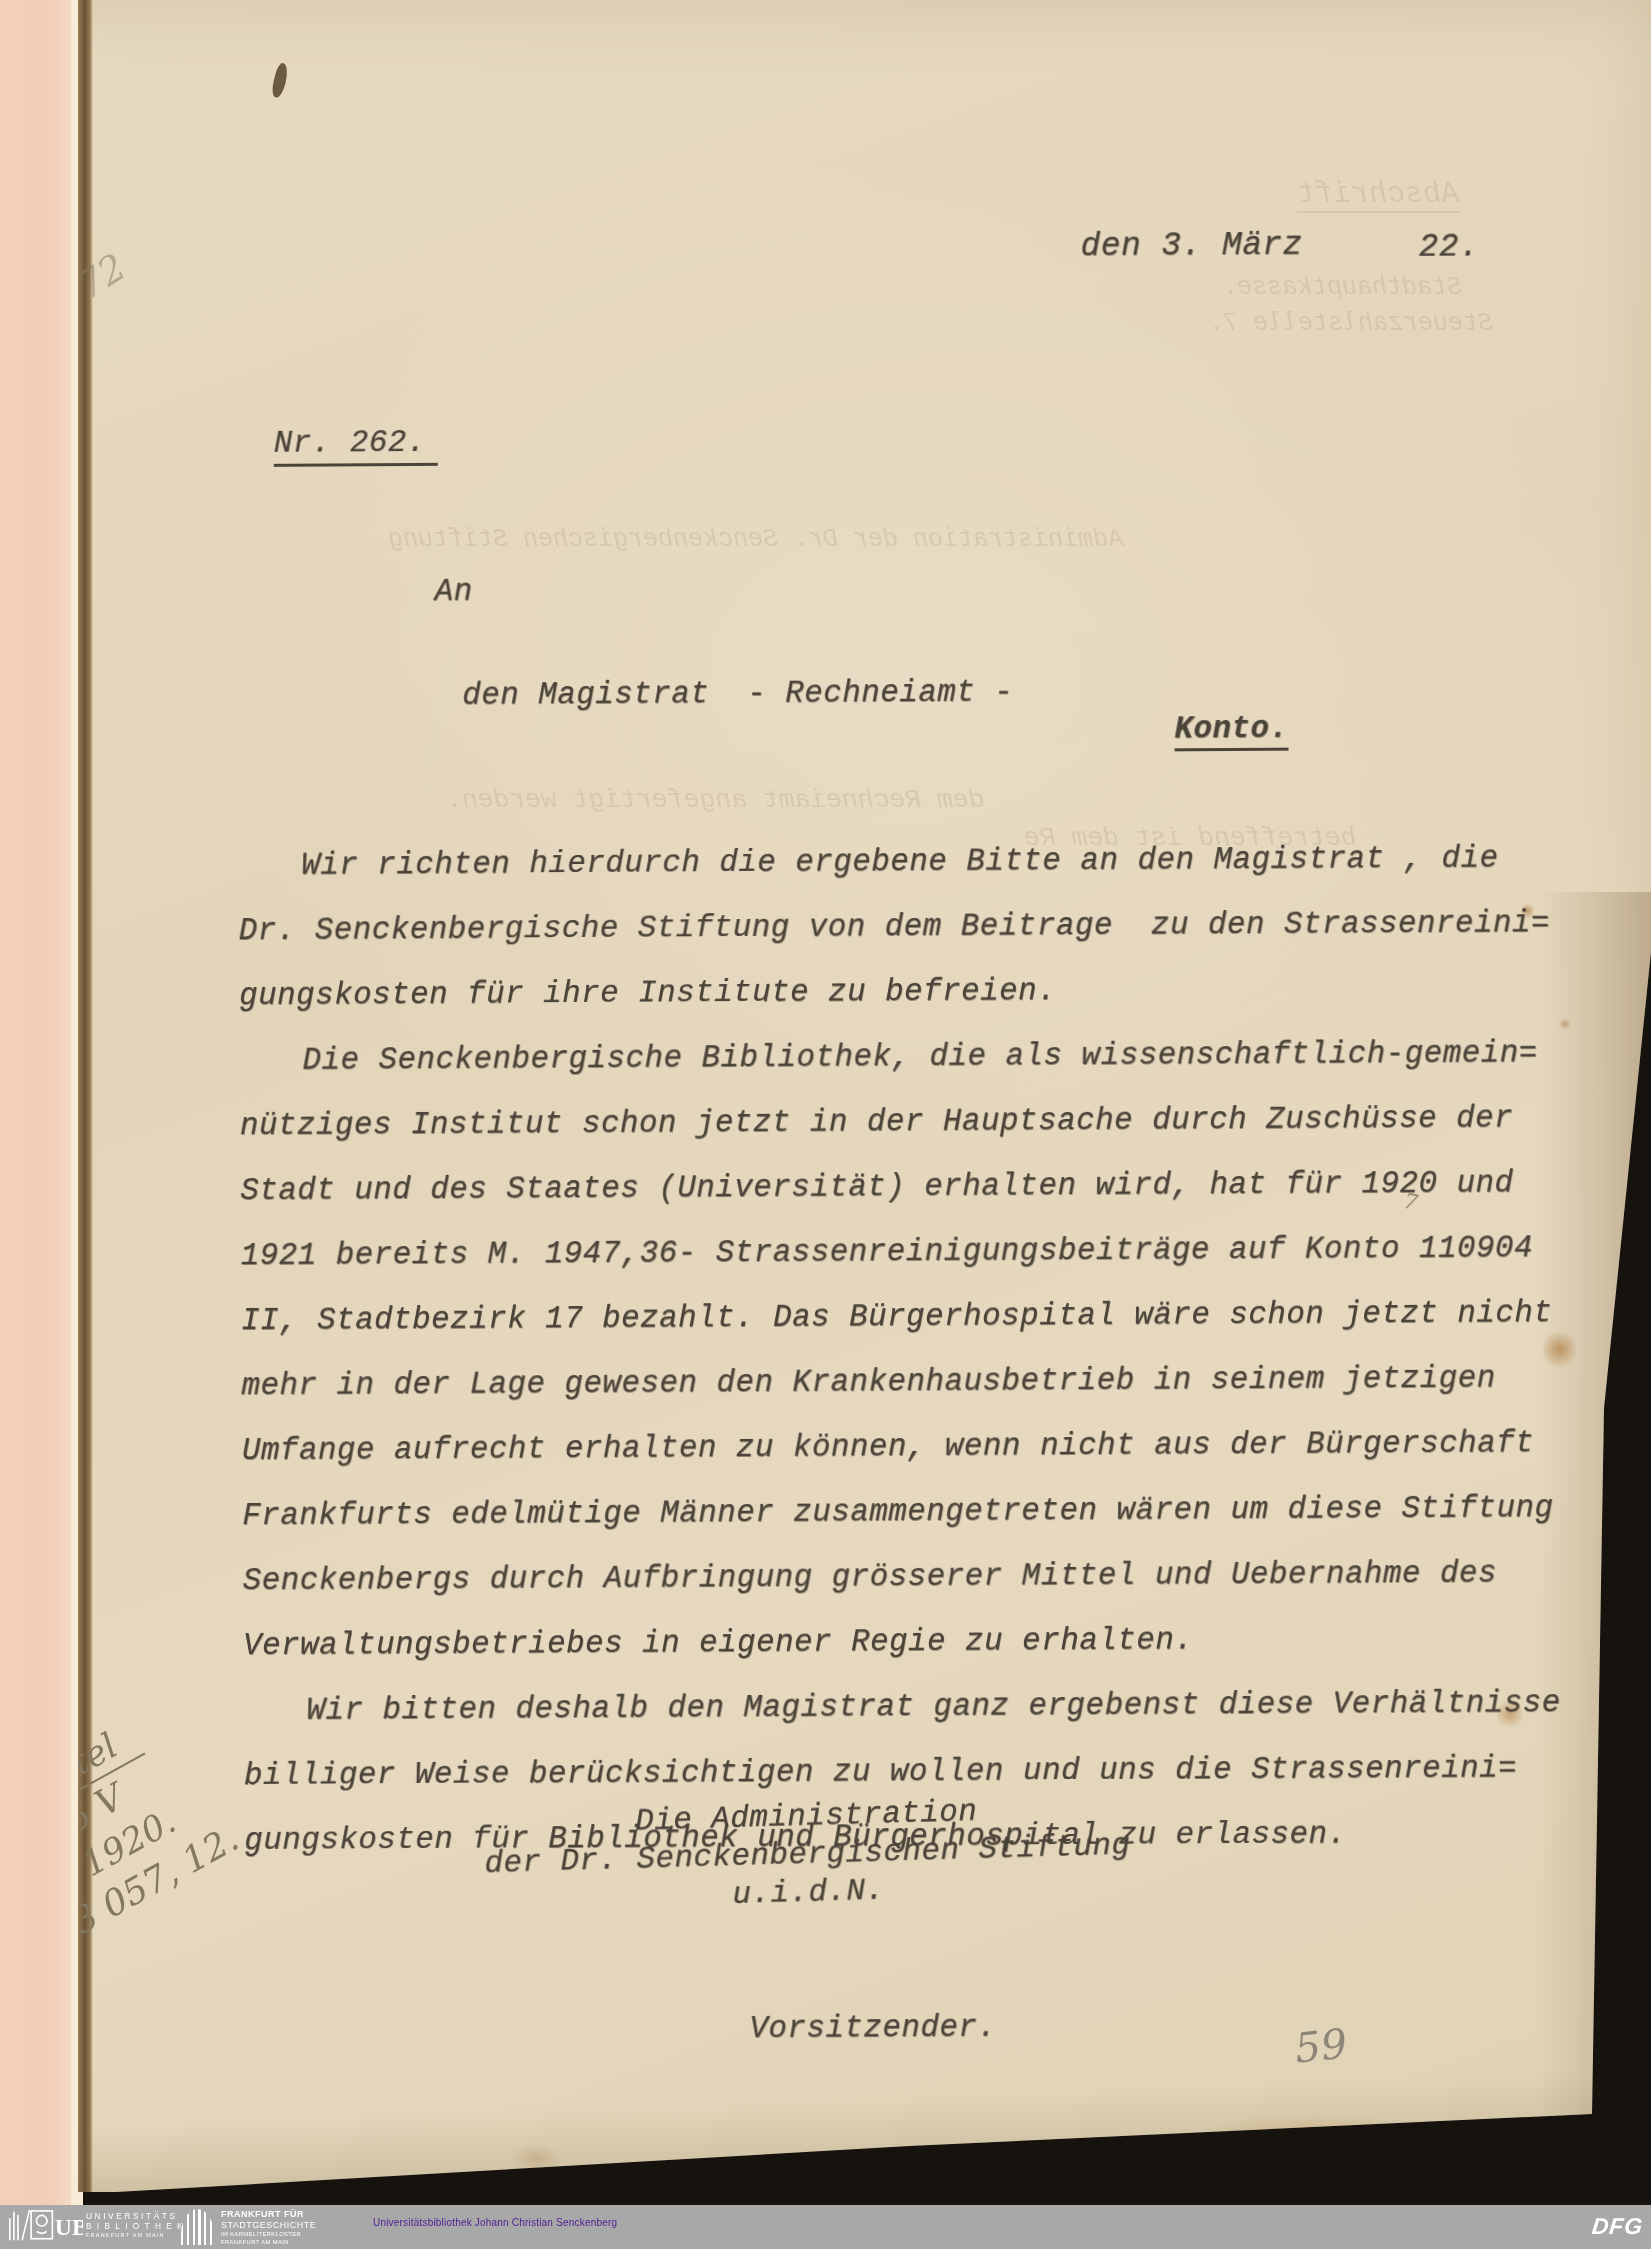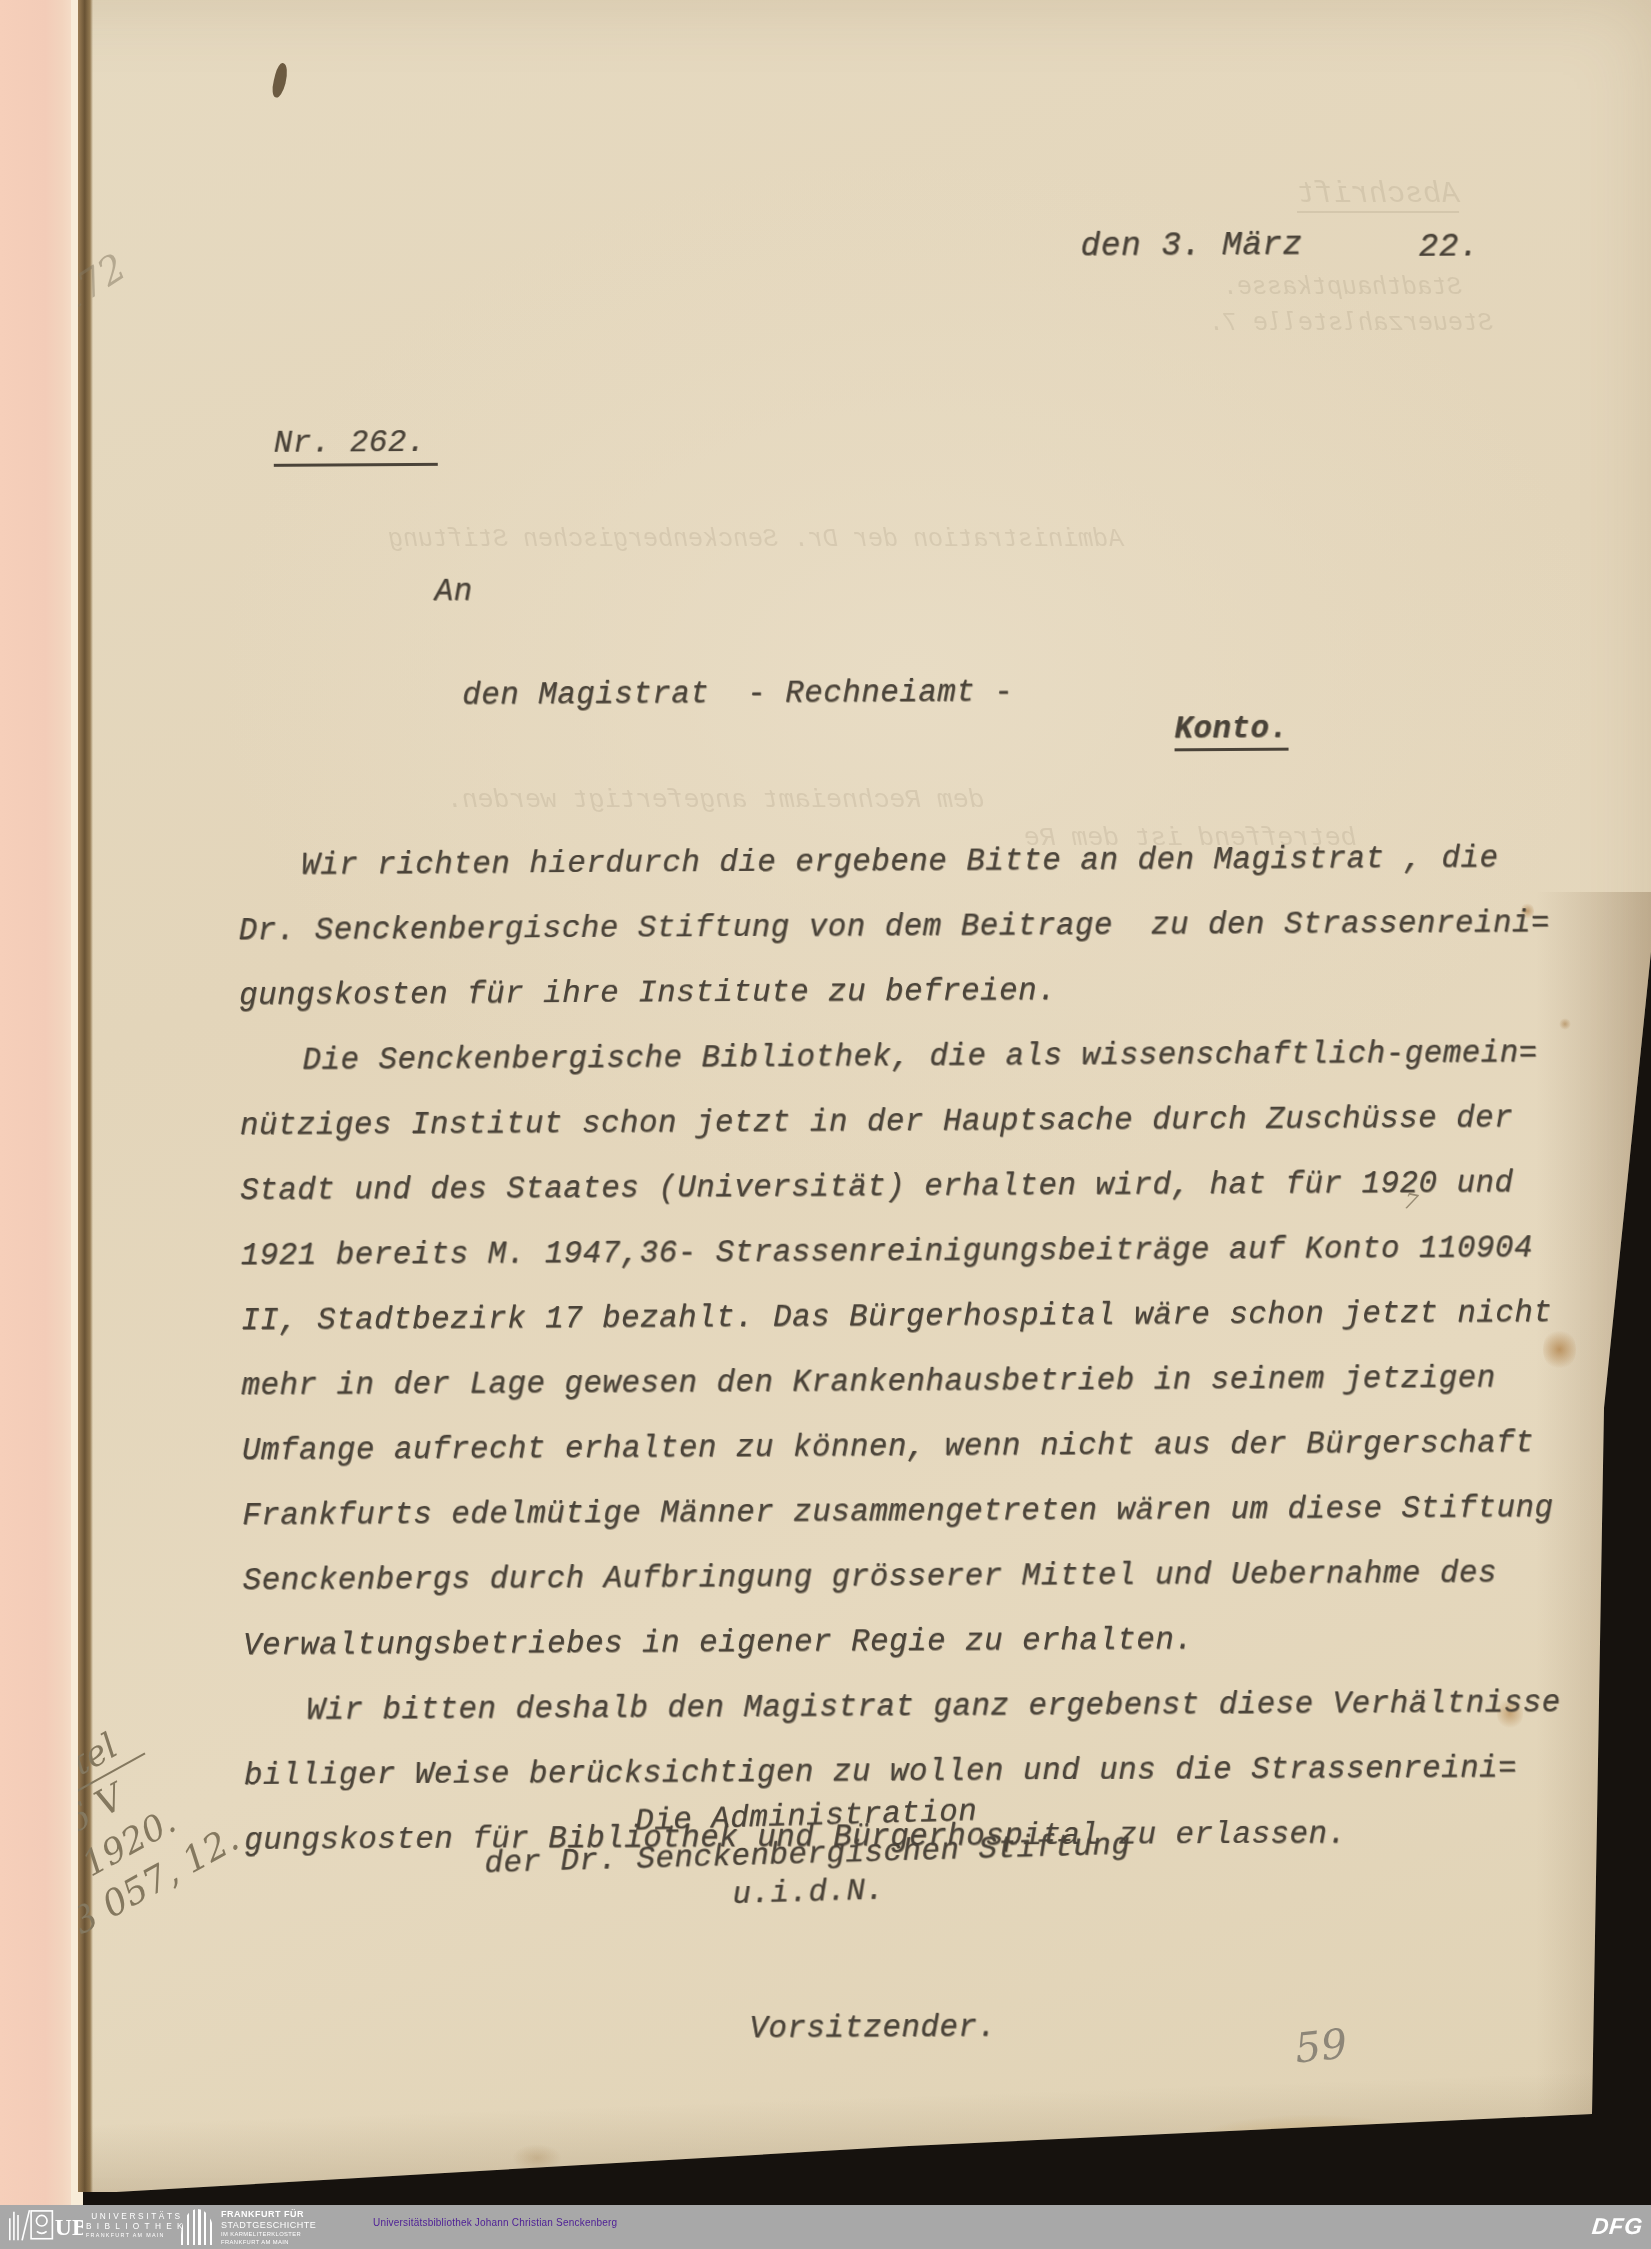--- a/index.html
+++ b/index.html
@@ -83,21 +83,21 @@
   .bleed div:nth-child(2){left:1222px;top:273px;font-size:25px;}
   .bleed div:nth-child(3){left:1208px;top:309px;font-size:25px;}
   .bleed div:nth-child(4){left:388px;top:525px;font-size:25px;}
   .bleed div:nth-child(5){left:446px;top:785px;font-size:26.4px;}
   .bleed div:nth-child(6){left:1024px;top:823px;font-size:26.4px;}
   
   .footer-bar{position:absolute;left:0;bottom:0;width:1652px;height:45px;background:#a8a8a8;z-index:50;}
   .footer-bar *{color:#fff;}
   .ub-logo{position:absolute;left:6.6px;top:1px;width:76px;height:36px;}
   .ub-text{position:absolute;left:86px;top:6.6px;line-height:1;}
-  .ub-text div:nth-child(1){font-size:8.3px;letter-spacing:2.6px;margin-bottom:2px;text-align:center;}
+  .ub-text div:nth-child(1){font-size:8.3px;letter-spacing:2.6px;margin-bottom:2px;}
   .ub-text div:nth-child(2){font-size:8.3px;letter-spacing:5.3px;margin-bottom:2.5px;}
   .ub-text div:nth-child(3){font-size:5.4px;letter-spacing:1.3px;}
   .isg-logo{position:absolute;left:181px;top:4.1px;width:33px;height:36px;
     background:repeating-linear-gradient(90deg,#fff 0 2.1px,rgba(255,255,255,0) 2.1px 5.8px);
     border-radius:55% 55% 0 0/80% 80% 0 0;}
   .isg-text{position:absolute;left:221px;top:5px;line-height:1;}
   .isg-text div:nth-child(1){font-size:9px;font-weight:bold;letter-spacing:0.5px;margin-bottom:1.7px;}
   .isg-text div:nth-child(2){font-size:9px;font-weight:normal;letter-spacing:0.5px;margin-bottom:2.5px;}
   .isg-text div:nth-child(3){font-size:5.8px;letter-spacing:0.4px;margin-bottom:1.7px;}
   .isg-text div:nth-child(4){font-size:5.8px;letter-spacing:0.4px;}

